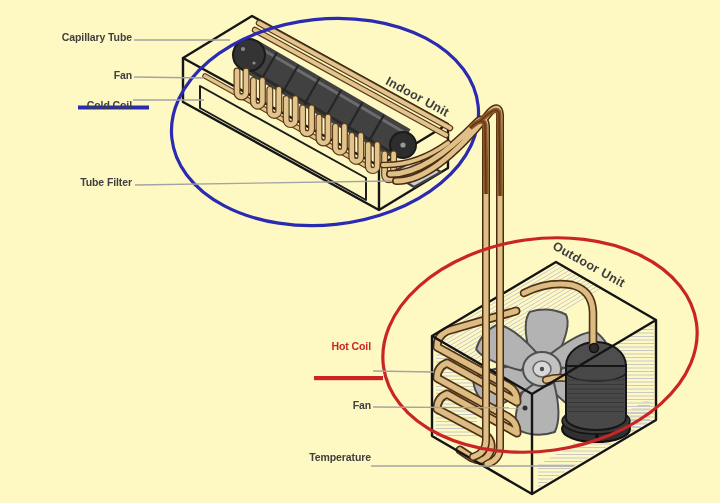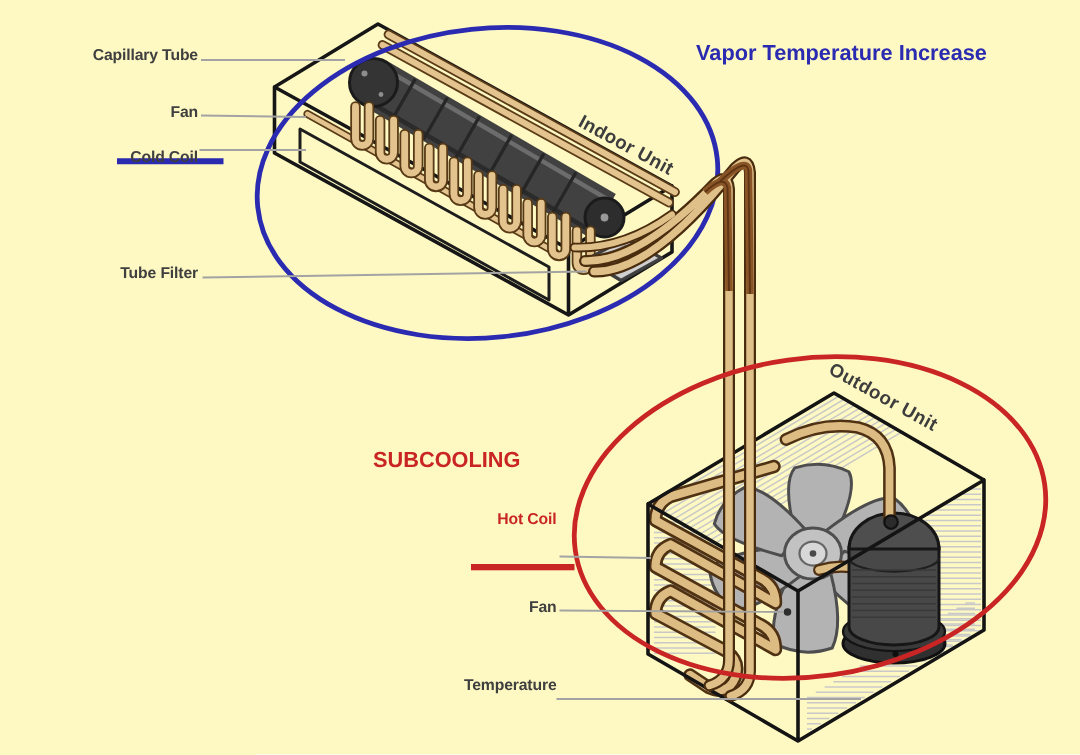--- a/index.html
+++ b/index.html
@@ -279,22 +279,20 @@
   <div class="callout left-col" style="top:31px">Capillary Tube</div>
   <div class="callout left-col" style="top:69px">Fan</div>
   <div class="callout left-col" style="top:99px">Cold Coil</div>
   <div class="callout left-col" style="top:176px">Tube Filter</div>
 
   <div class="callout right-col red" style="top:340px">Hot Coil</div>
   <div class="callout right-col" style="top:399px">Fan</div>
   <div class="callout right-col" style="top:451px">Temperature</div>
 
   <div class="big-note blue">
-    <div>Vapor Temperature Increase</div>
   </div>
 
   <div class="big-note red">
-    <div>SUBCOOLING</div>
   </div>
 
   <div class="unit-name" id="indoor-unit-name">Indoor Unit</div>
   <div class="unit-name" id="outdoor-unit-name">Outdoor Unit</div>
 </div>
 
 </body></html>

